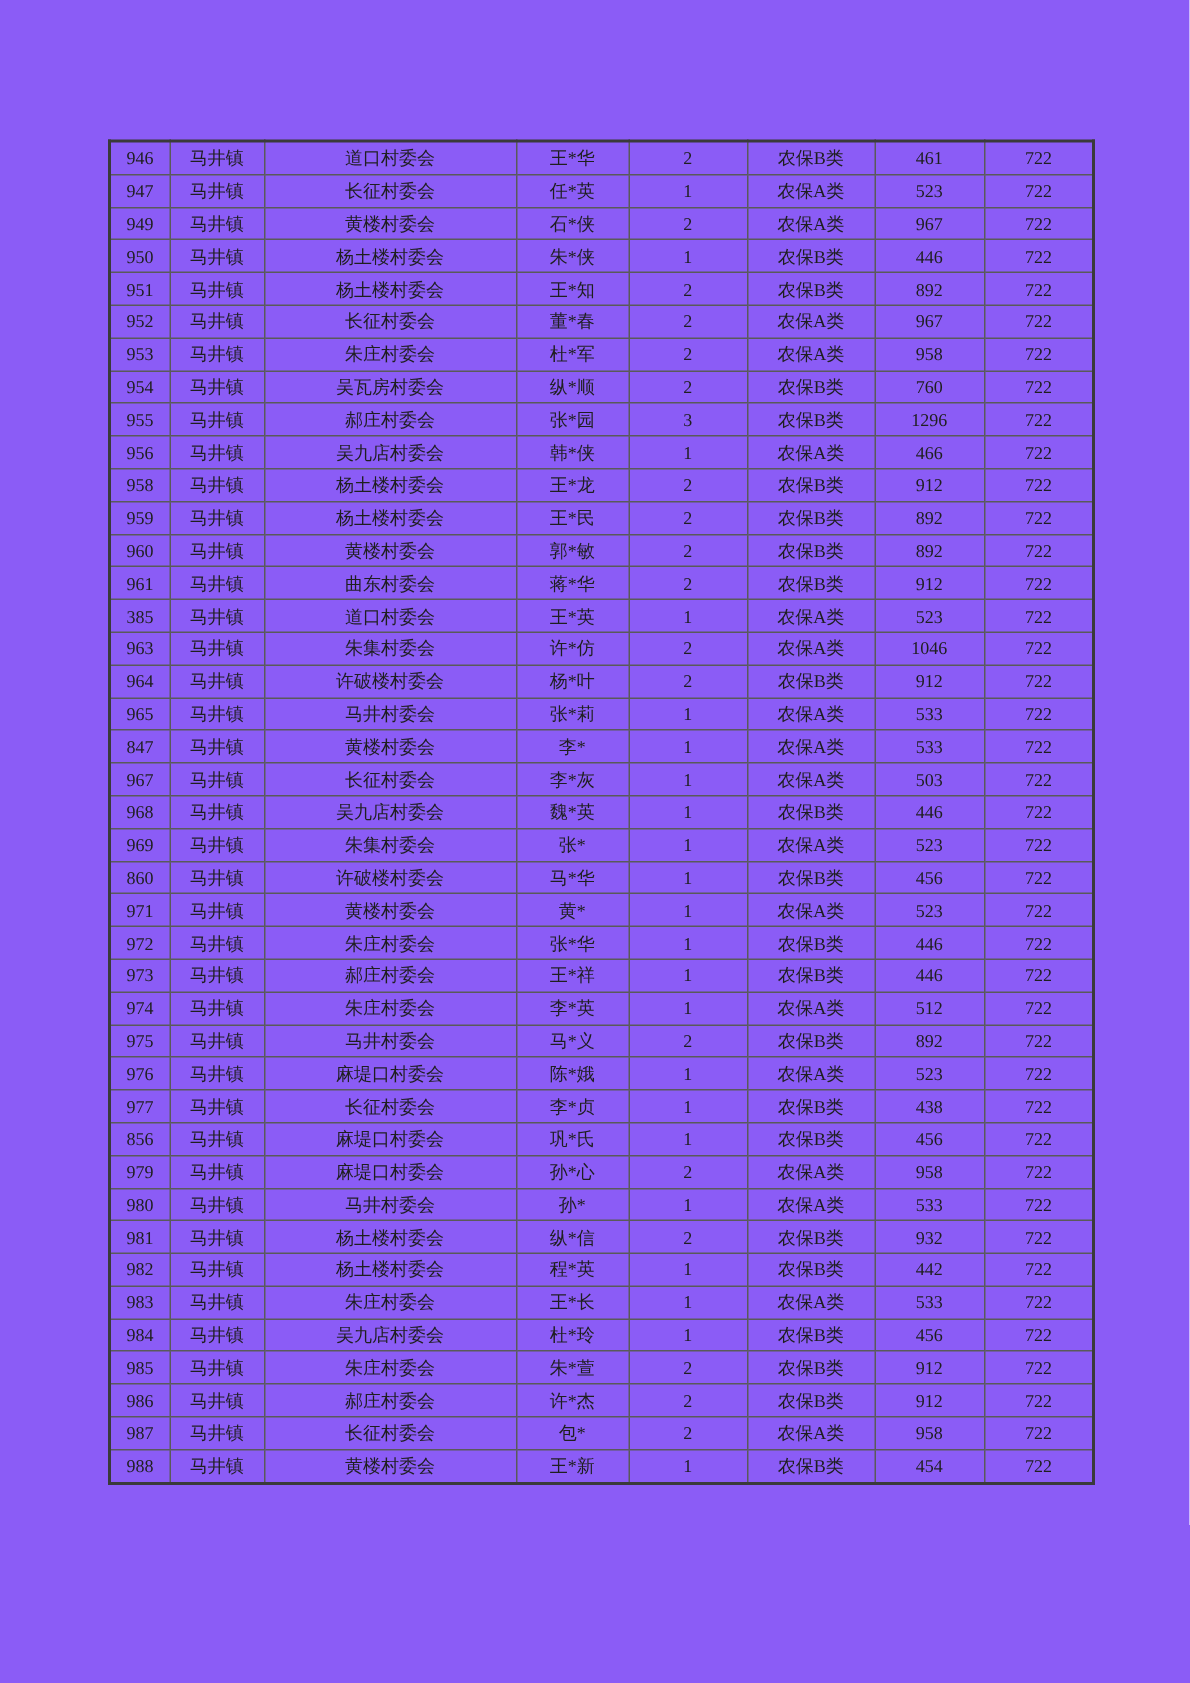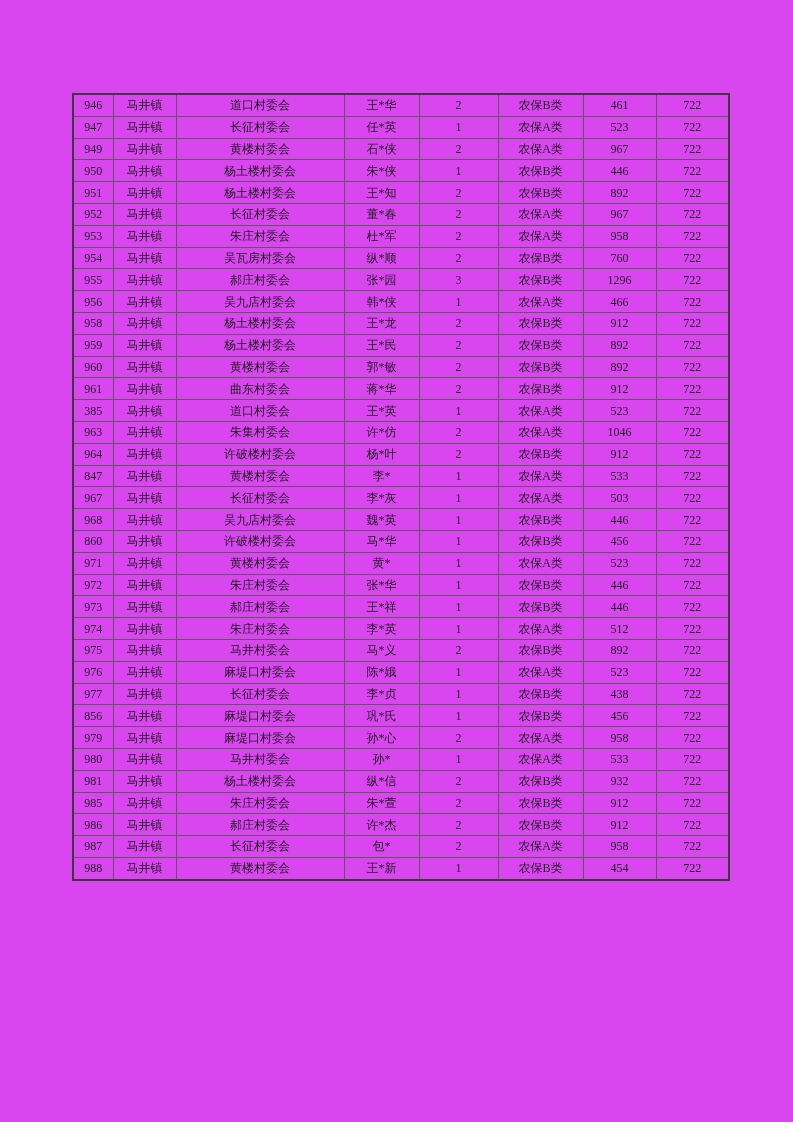--- a/index.html
+++ b/index.html
@@ -4,21 +4,21 @@
 <style>
   html, body {
     margin: 0;
     padding: 0;
     background: #ffffff;
   }
   .page {
     position: relative;
     width: 793px;
     height: 1122px;
-    background: #d946ef;
+    background: #8b5cf6;
     overflow: hidden;
     font-family: "Liberation Serif", "DejaVu Serif", serif;
   }
   table.doc-table {
     position: absolute;
     left: 72px;
     top: 93px;
     width: 656px;
     border-collapse: collapse;
     table-layout: fixed;
@@ -226,20 +226,30 @@
           <td>964</td>
           <td>马井镇</td>
           <td>许破楼村委会</td>
           <td>杨*叶</td>
           <td>2</td>
           <td>农保B类</td>
           <td>912</td>
           <td>722</td>
         </tr>
         <tr>
+          <td>965</td>
+          <td>马井镇</td>
+          <td>马井村委会</td>
+          <td>张*莉</td>
+          <td>1</td>
+          <td>农保A类</td>
+          <td>533</td>
+          <td>722</td>
+        </tr>
+        <tr>
           <td>847</td>
           <td>马井镇</td>
           <td>黄楼村委会</td>
           <td>李*</td>
           <td>1</td>
           <td>农保A类</td>
           <td>533</td>
           <td>722</td>
         </tr>
         <tr>
@@ -256,20 +266,30 @@
           <td>968</td>
           <td>马井镇</td>
           <td>吴九店村委会</td>
           <td>魏*英</td>
           <td>1</td>
           <td>农保B类</td>
           <td>446</td>
           <td>722</td>
         </tr>
         <tr>
+          <td>969</td>
+          <td>马井镇</td>
+          <td>朱集村委会</td>
+          <td>张*</td>
+          <td>1</td>
+          <td>农保A类</td>
+          <td>523</td>
+          <td>722</td>
+        </tr>
+        <tr>
           <td>860</td>
           <td>马井镇</td>
           <td>许破楼村委会</td>
           <td>马*华</td>
           <td>1</td>
           <td>农保B类</td>
           <td>456</td>
           <td>722</td>
         </tr>
         <tr>
@@ -373,20 +393,50 @@
           <td>722</td>
         </tr>
         <tr>
           <td>981</td>
           <td>马井镇</td>
           <td>杨土楼村委会</td>
           <td>纵*信</td>
           <td>2</td>
           <td>农保B类</td>
           <td>932</td>
+          <td>722</td>
+        </tr>
+        <tr>
+          <td>982</td>
+          <td>马井镇</td>
+          <td>杨土楼村委会</td>
+          <td>程*英</td>
+          <td>1</td>
+          <td>农保B类</td>
+          <td>442</td>
+          <td>722</td>
+        </tr>
+        <tr>
+          <td>983</td>
+          <td>马井镇</td>
+          <td>朱庄村委会</td>
+          <td>王*长</td>
+          <td>1</td>
+          <td>农保A类</td>
+          <td>533</td>
+          <td>722</td>
+        </tr>
+        <tr>
+          <td>984</td>
+          <td>马井镇</td>
+          <td>吴九店村委会</td>
+          <td>杜*玲</td>
+          <td>1</td>
+          <td>农保B类</td>
+          <td>456</td>
           <td>722</td>
         </tr>
         <tr>
           <td>985</td>
           <td>马井镇</td>
           <td>朱庄村委会</td>
           <td>朱*萱</td>
           <td>2</td>
           <td>农保B类</td>
           <td>912</td>

